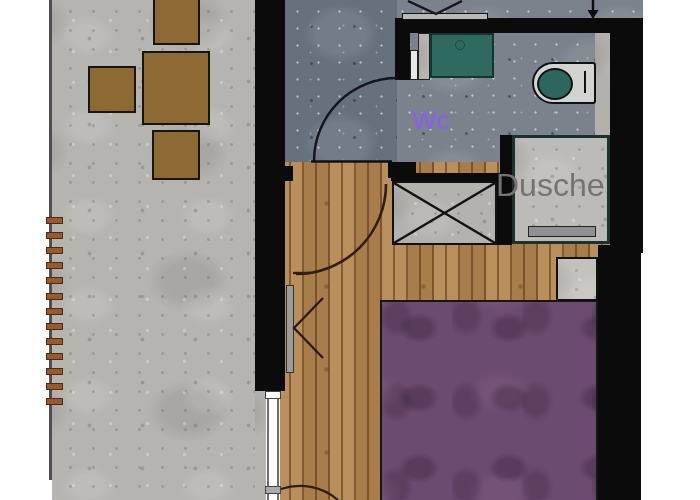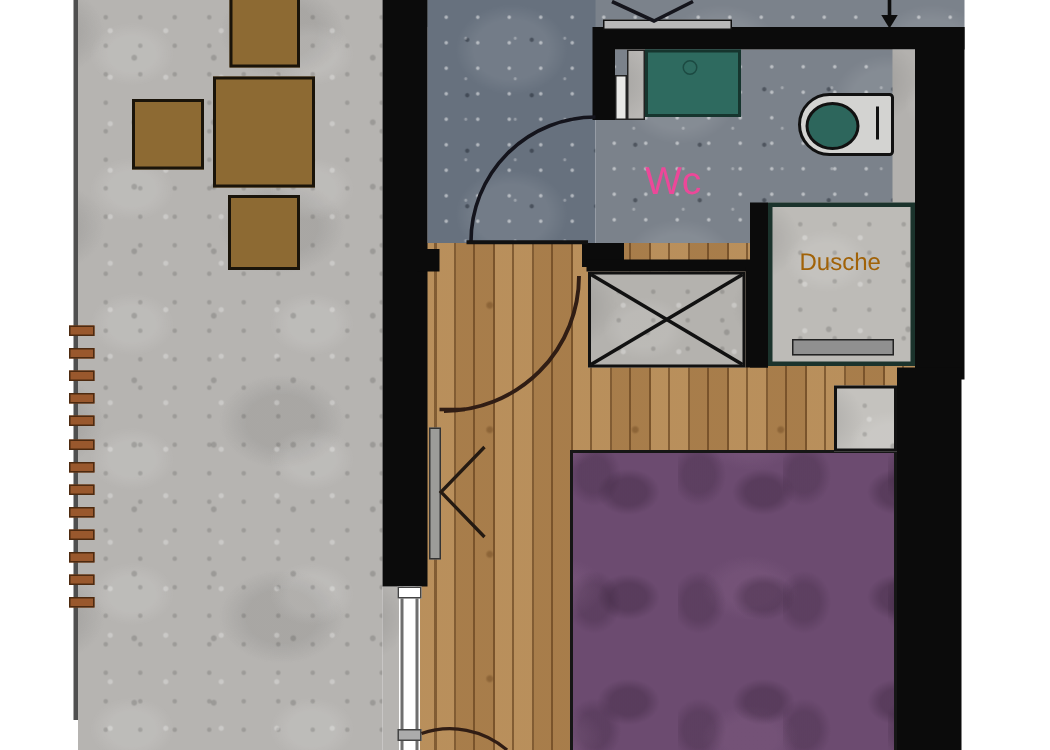--- a/index.html
+++ b/index.html
@@ -135,16 +135,16 @@
     <path d="M 397 78 A 83 83 0 0 0 314 161" fill="none" stroke="#14141c" stroke-width="2.4"></path>
     <line x1="311" y1="161.5" x2="392" y2="161.5" stroke="#111" stroke-width="2.6"></line>
     <path d="M 386 184 A 90 90 0 0 1 296 274" fill="none" stroke="#301d14" stroke-width="2.6"></path>
     <line x1="293" y1="273" x2="310" y2="273" stroke="#301d14" stroke-width="2.4"></line>
     <path d="M 281 489 A 58 58 0 0 1 338 500" fill="none" stroke="#301d14" stroke-width="2.2"></path>
     <polyline points="323,298 294,328 323,358" fill="none" stroke="#241a12" stroke-width="2.2"></polyline>
     <line x1="394" y1="183" x2="495" y2="243" stroke="#111" stroke-width="2.4"></line>
     <line x1="495" y1="183" x2="394" y2="243" stroke="#111" stroke-width="2.4"></line>
   </svg>
 
-  <div class="label" style="left: 430px; top: 105px; font-size: 26px; color: #ec4899;">Wc</div>
-  <div class="label" style="left: 533px; top: 167px; font-size: 16px; color: #a16207;">Dusche</div>
+  <div class="label" style="left: 412px; top: 105px; font-size: 26px; color: #8b5cf6;">Wc</div>
+  <div class="label" style="left: 496px; top: 167px; font-size: 32px; color: #737373;">Dusche</div>
 
 </div>
 
 </body></html>

